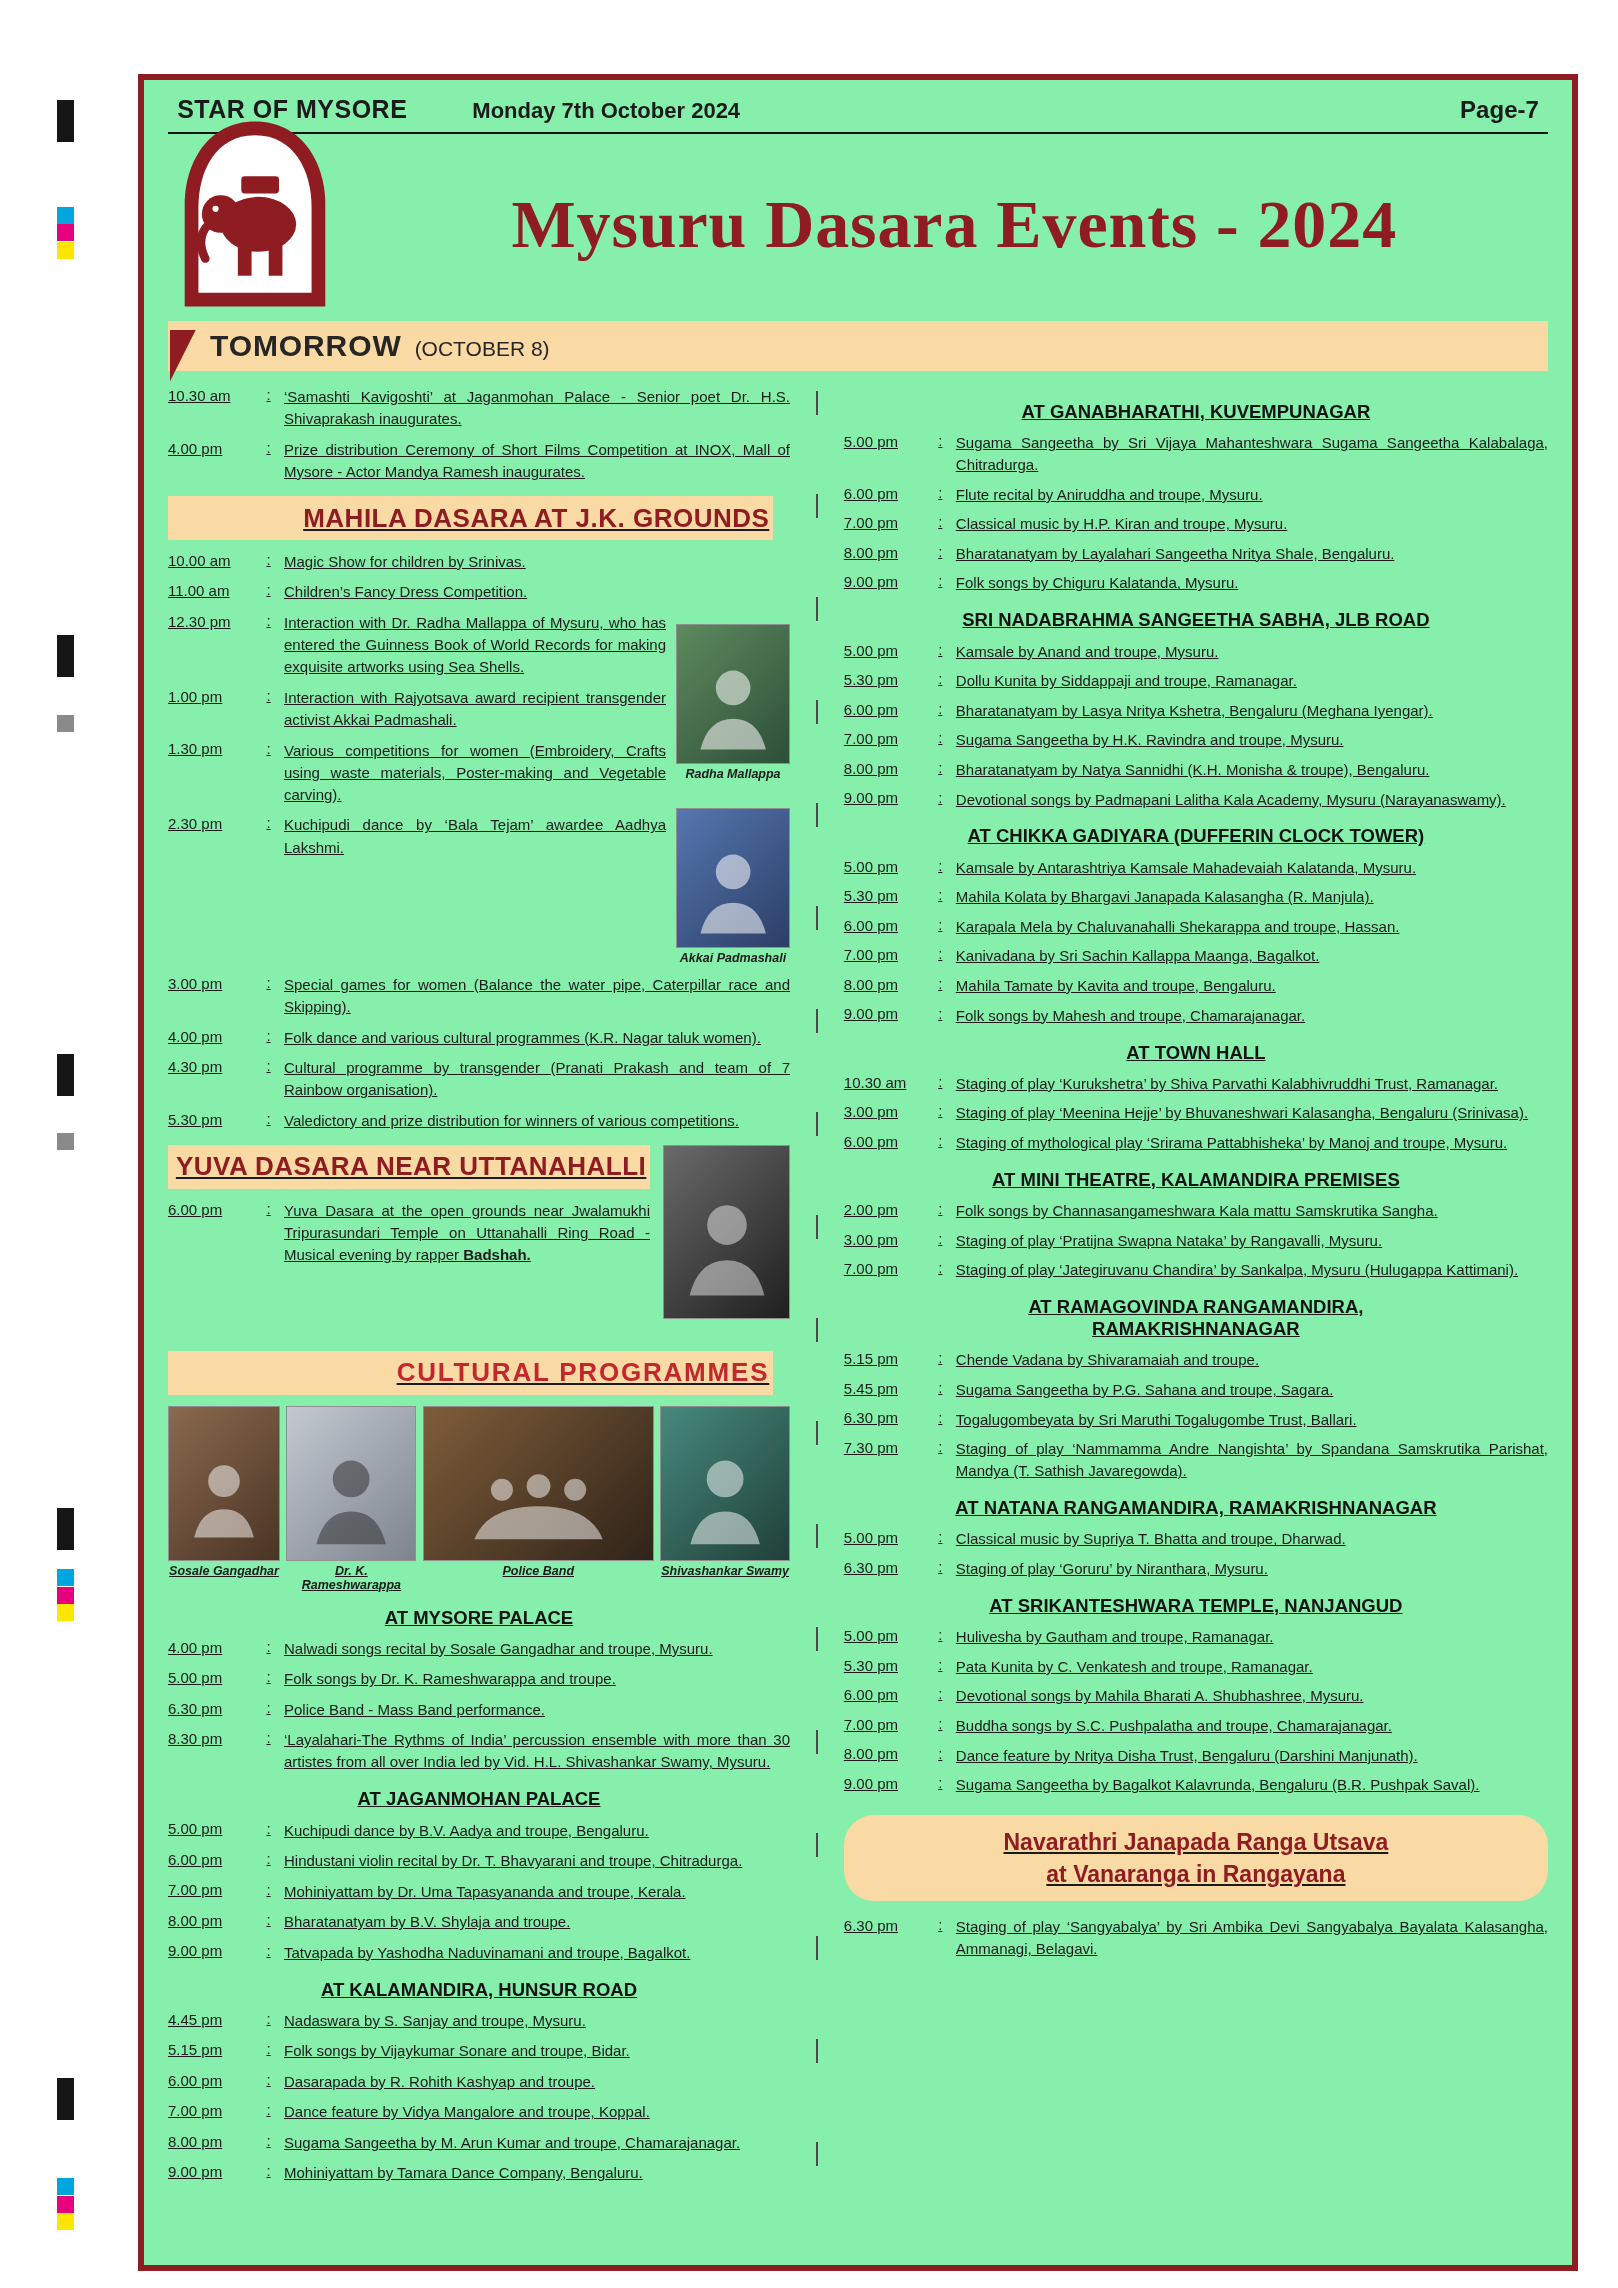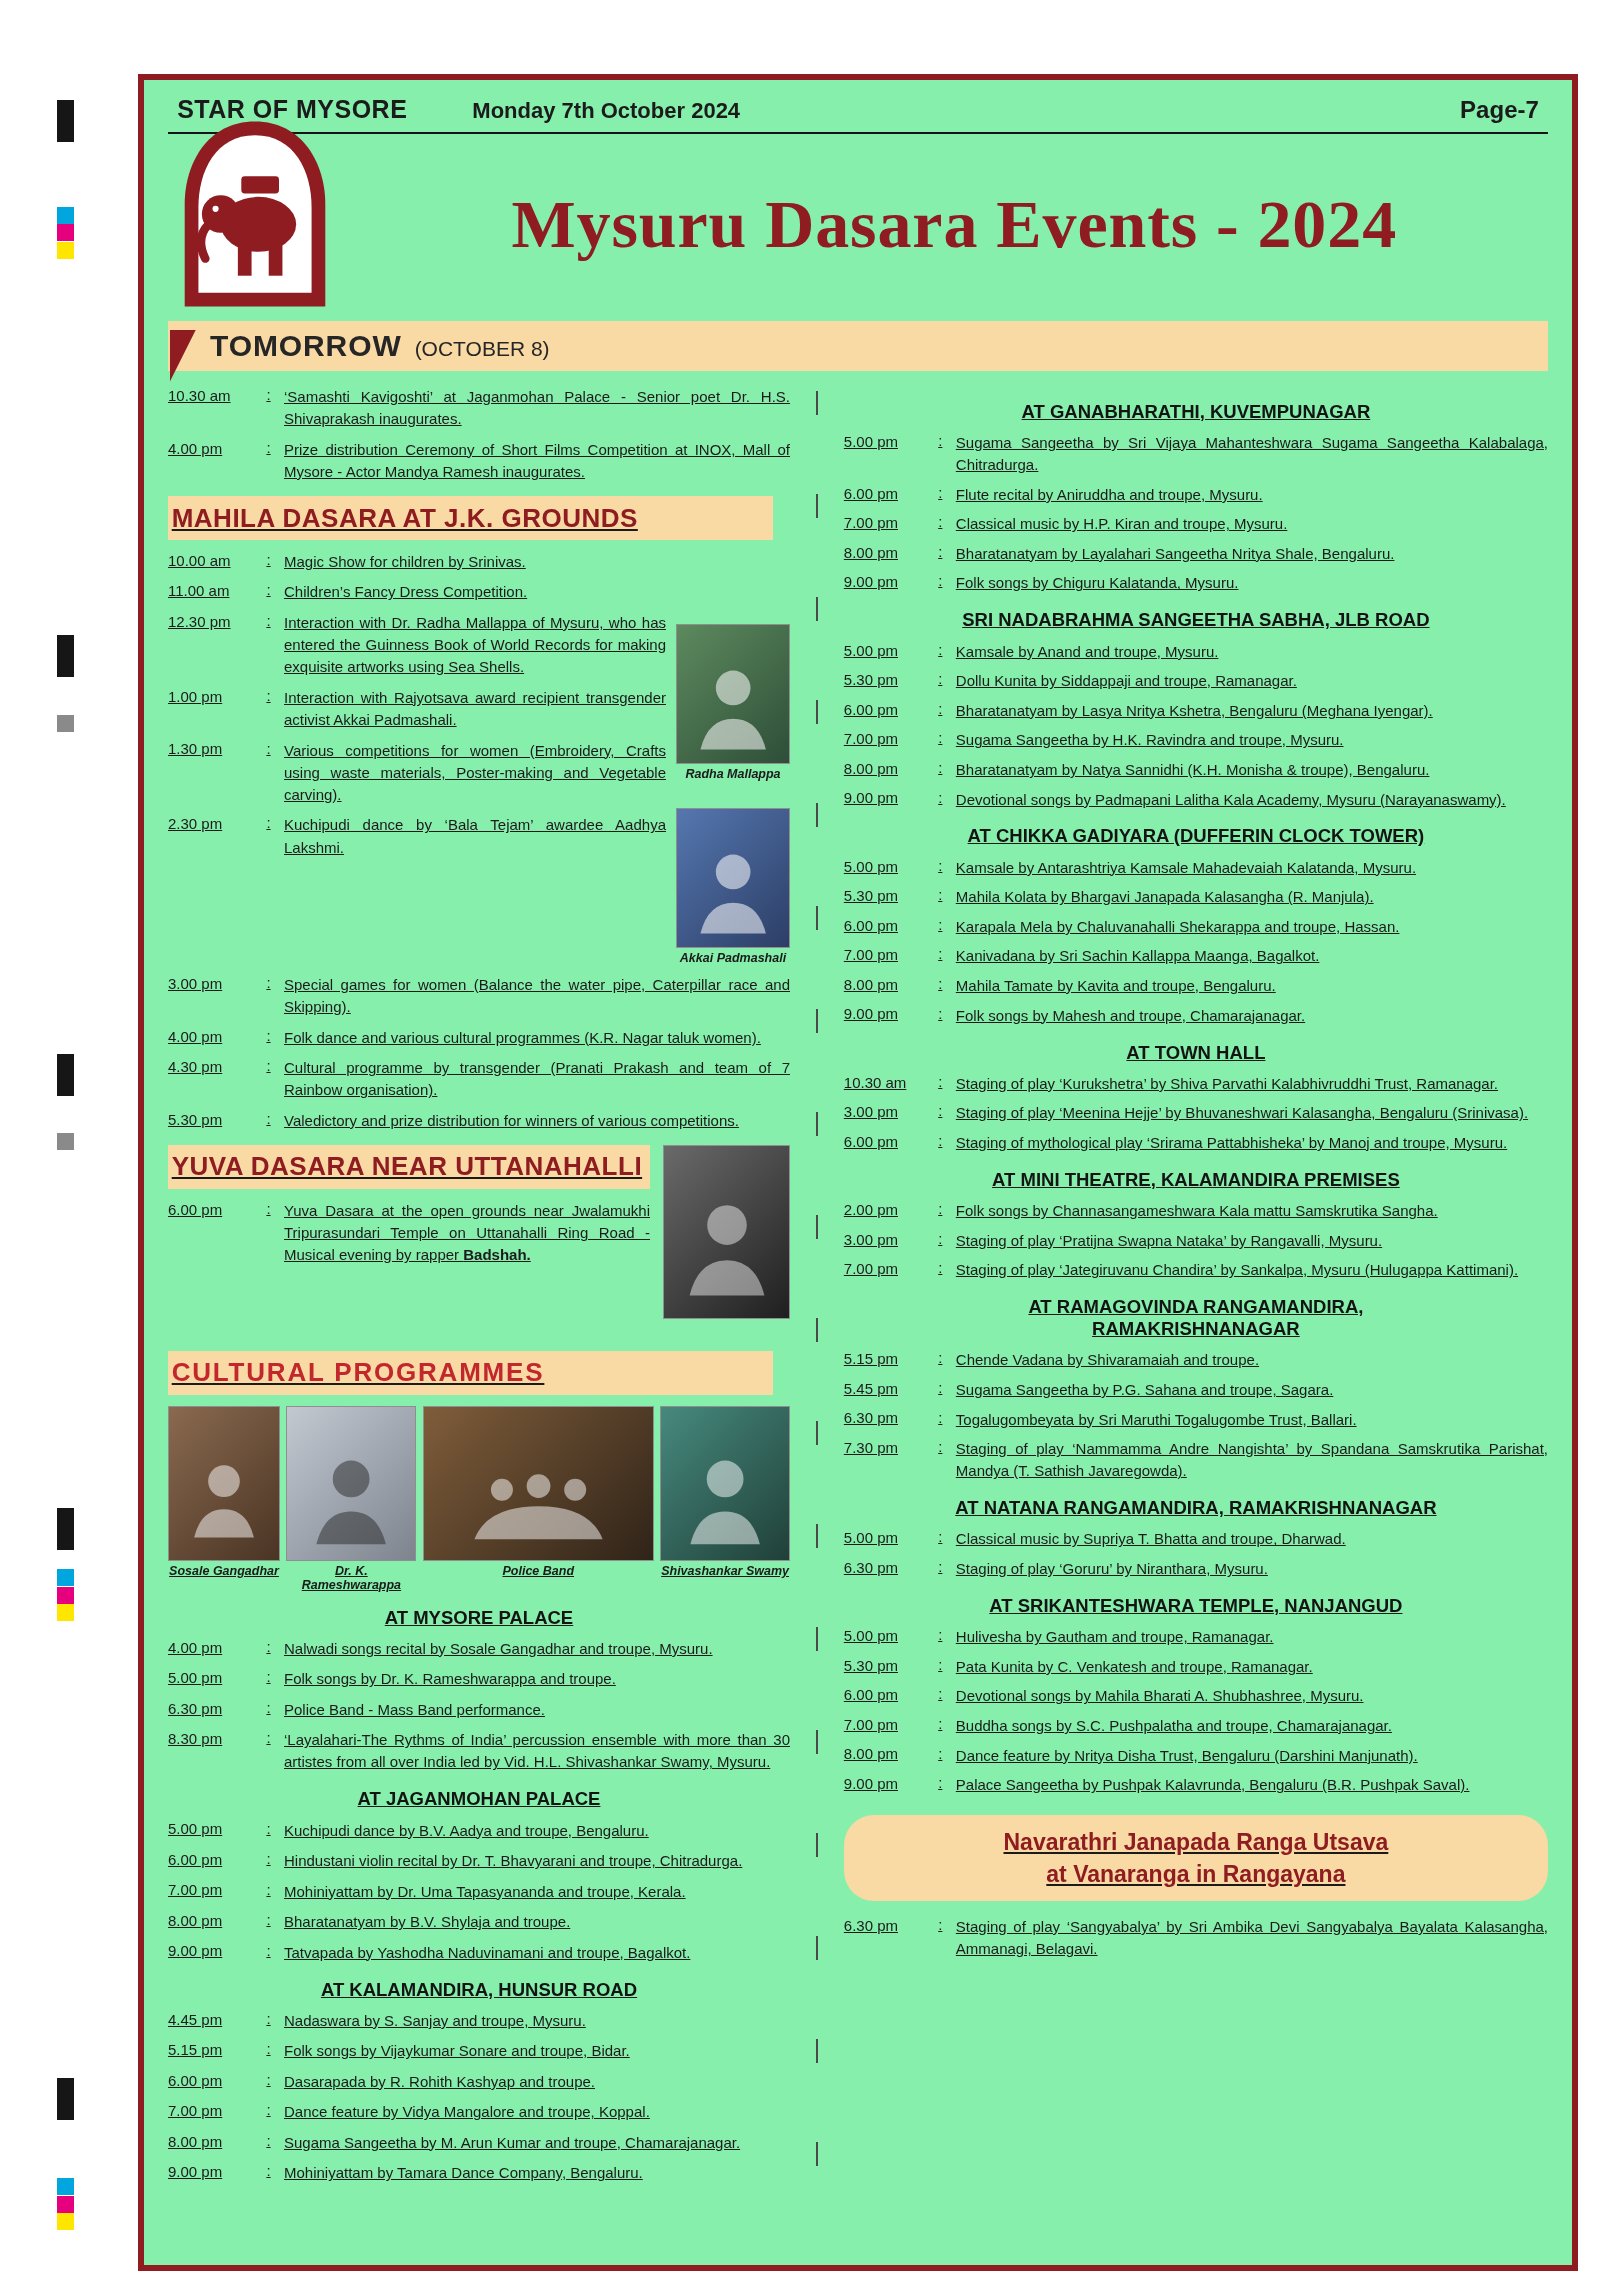--- a/index.html
+++ b/index.html
@@ -57,21 +57,21 @@
   .columns { display:flex; align-items:stretch;text-decoration:underline; }
   .col-left { width:622px; flex:0 0 auto; }
   .col-divider {
     width:1.8px; flex:0 0 auto; margin:5.5px 26px 0 26px;
     background:repeating-linear-gradient(to bottom, #4a4a4a 0 24px, transparent 24px 103px);
   }
   .col-right { flex:1; }
 
   h2.hdr-tan {
     background:var(--tan,#f9d9a4); color:var(--accent,#8e1c21);
-    text-align:left; font-size:26px; font-weight:bold;
+    text-align:right; font-size:26px; font-weight:bold;
     padding:6.5px 3.7px; margin:13px 17px 11px 0; letter-spacing:0.5px;
   }
   h2.hdr-tan.bright { color:var(--red-bright,#c1272d); letter-spacing:1.8px; }
   h3.hdr-plain {
     text-align:center; font-size:18.5px; font-weight:bold;
     margin:14.8px 0 9.2px 0; white-space:pre-line; color:#141414;
   }
 
   .event { display:flex; margin-bottom:8.3px; }
   .time  { flex:0 0 85px; font-size:15px; padding-top:0.9px; }
@@ -697,21 +697,21 @@
 
   <div class="event">
     <span class="time">8.00 pm</span>
     <span class="colon">:</span>
     <span class="desc">Dance feature by Nritya Disha Trust, Bengaluru (Darshini Manjunath).</span>
   </div>
 
   <div class="event">
     <span class="time">9.00 pm</span>
     <span class="colon">:</span>
-    <span class="desc">Palace Sangeetha by Pushpak Kalavrunda, Bengaluru (B.R. Pushpak Saval).</span>
+    <span class="desc">Sugama Sangeetha by Bagalkot Kalavrunda, Bengaluru (B.R. Pushpak Saval).</span>
   </div>
 </div>
       </section>
 
       <section>
         <div class="navbox">Navarathri Janapada Ranga Utsava
 at Vanaranga in Rangayana</div>
         <div>
   <div class="event">
     <span class="time">6.30 pm</span>

